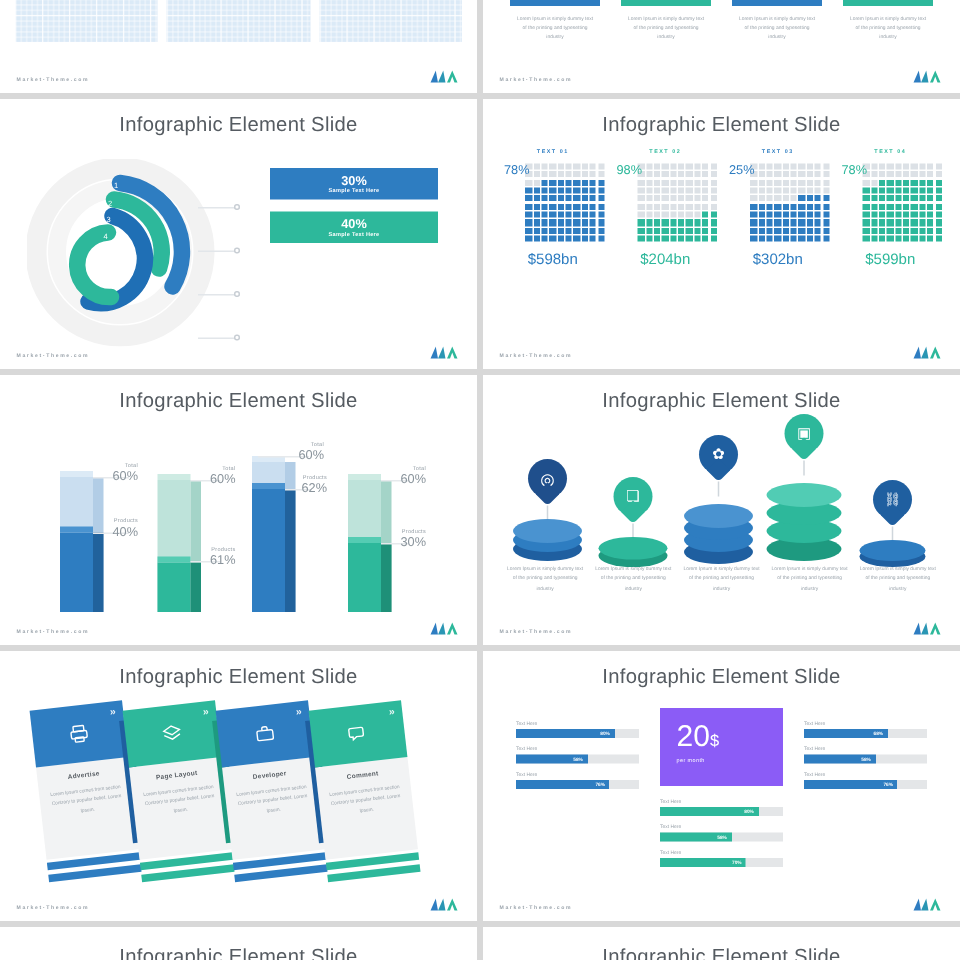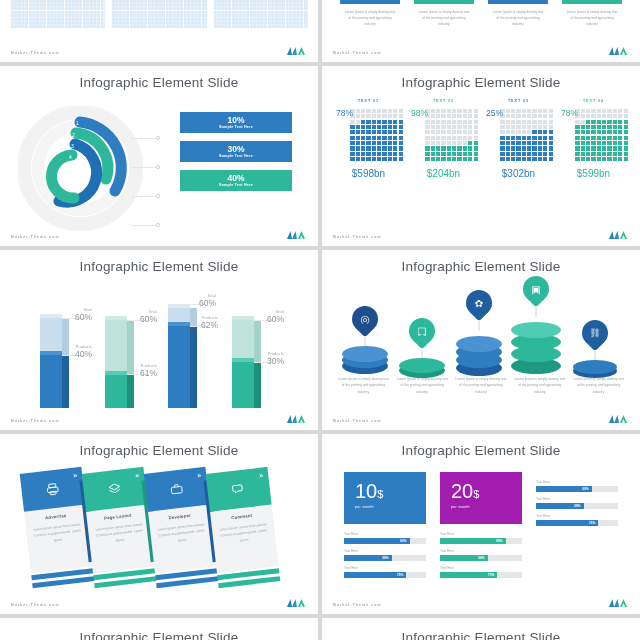--- a/index.html
+++ b/index.html
@@ -195,24 +195,20 @@
     <div class="conn-dot" style="left:156px;top:70px;"></div>
     <div class="conn" style="left:132px;top:101px;width:28px;"></div>
     <div class="conn-dot" style="left:156px;top:99px;"></div>
     <div class="conn" style="left:132px;top:130px;width:28px;"></div>
     <div class="conn-dot" style="left:156px;top:128px;"></div>
     <div class="conn" style="left:132px;top:159px;width:28px;"></div>
     <div class="conn-dot" style="left:156px;top:157px;"></div>
 
     <div class="legend-col">
       <div class="legend-bar" style="background:#2E7DC1">
-        <div class="pct">10%</div>
-        <div class="sub">Sample Text Here</div>
-      </div>
-      <div class="legend-bar" style="background:#2E7DC1">
         <div class="pct">30%</div>
         <div class="sub">Sample Text Here</div>
       </div>
       <div class="legend-bar" style="background:#2DB89B">
         <div class="pct">40%</div>
         <div class="sub">Sample Text Here</div>
       </div>
     </div>
     <div class="footer-text">Market-Theme.com</div>
     <svg class="logo" viewBox="0 0 44 24">
@@ -930,26 +926,20 @@
         <path d="M12 22 L19 6 L22 22 Z" fill="#2A96B4"></path>
       <path d="M24 22 L31 6 L38 22 L34 22 L31 14 L28 22 Z" fill="#2DB89B"></path>
     </svg>
   </div>
 
   <div class="slide">
     <div class="slide-title">Infographic Element Slide</div>
     <div class="priceRow">
 
       <div class="priceCol">
-        <div class="priceBox" style="background:#2E7DC1">
-          <div class="amt">
-            <span>10</span><span class="cur">$</span>
-          </div>
-          <div class="per">per month</div>
-        </div>
         <div class="progGroup">
           <div class="progItem">
             <div class="lab">Text Here</div>
             <div class="progTrack">
                 <div class="progFill" style="width:80%;background:#2E7DC1">
                   <span>80%</span>
                 </div>
               </div>
           </div>
           <div class="progItem">
@@ -965,21 +955,21 @@
             <div class="progTrack">
                 <div class="progFill" style="width:76%;background:#2E7DC1">
                   <span>76%</span>
                 </div>
               </div>
           </div>
         </div>
       </div>
 
       <div class="priceCol">
-        <div class="priceBox" style="background:#a21caf">
+        <div class="priceBox" style="background:#8b5cf6">
           <div class="amt">
             <span>20</span><span class="cur">$</span>
           </div>
           <div class="per">per month</div>
         </div>
         <div class="progGroup">
           <div class="progItem">
             <div class="lab">Text Here</div>
             <div class="progTrack">
                 <div class="progFill" style="width:80%;background:#2DB89B">

